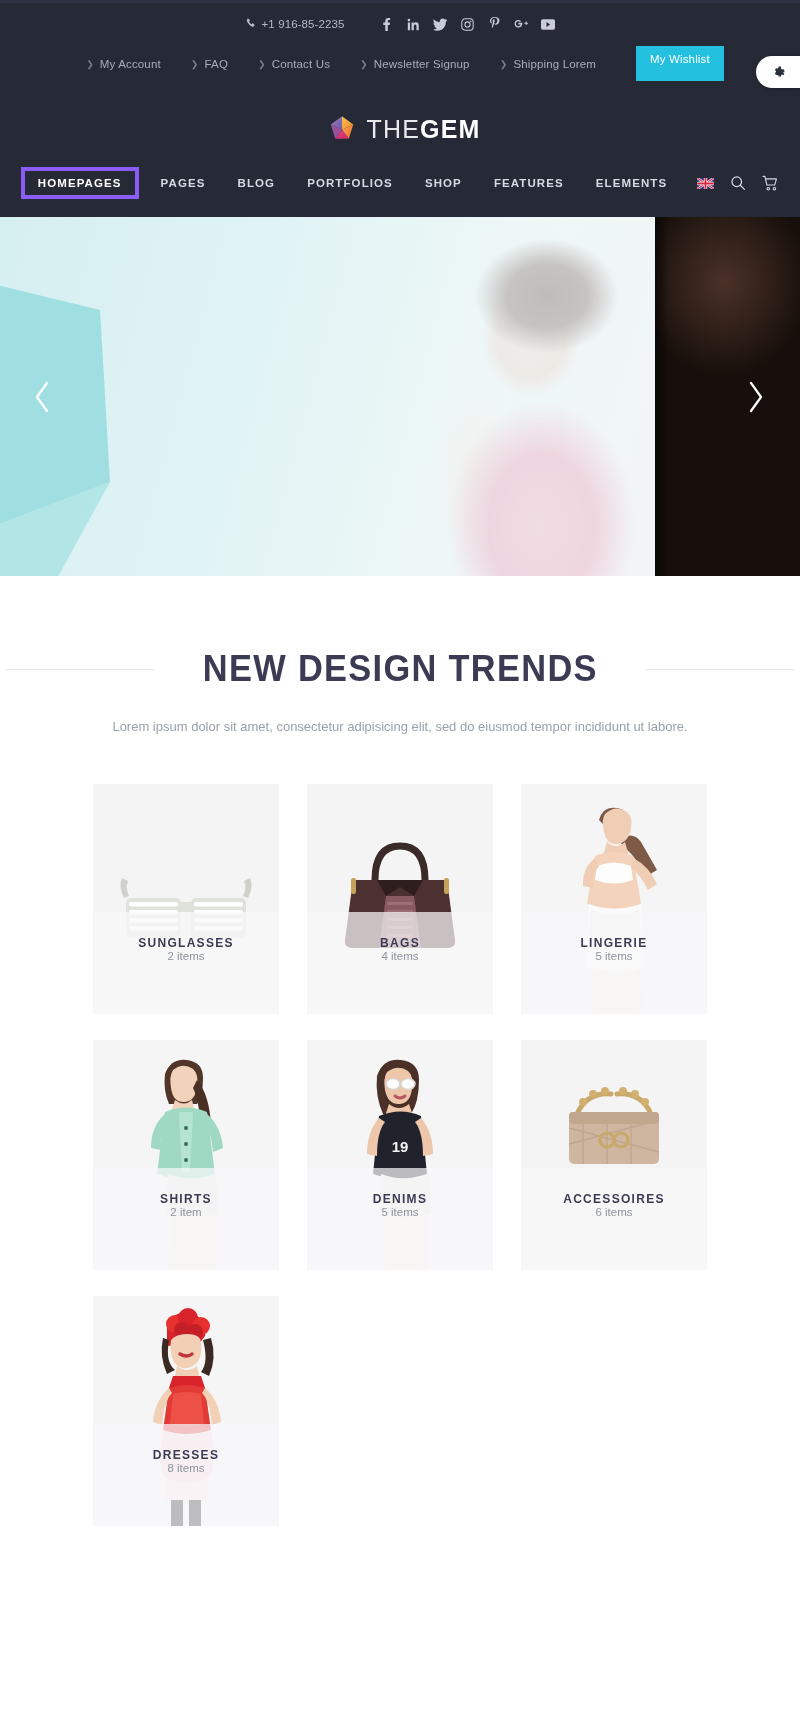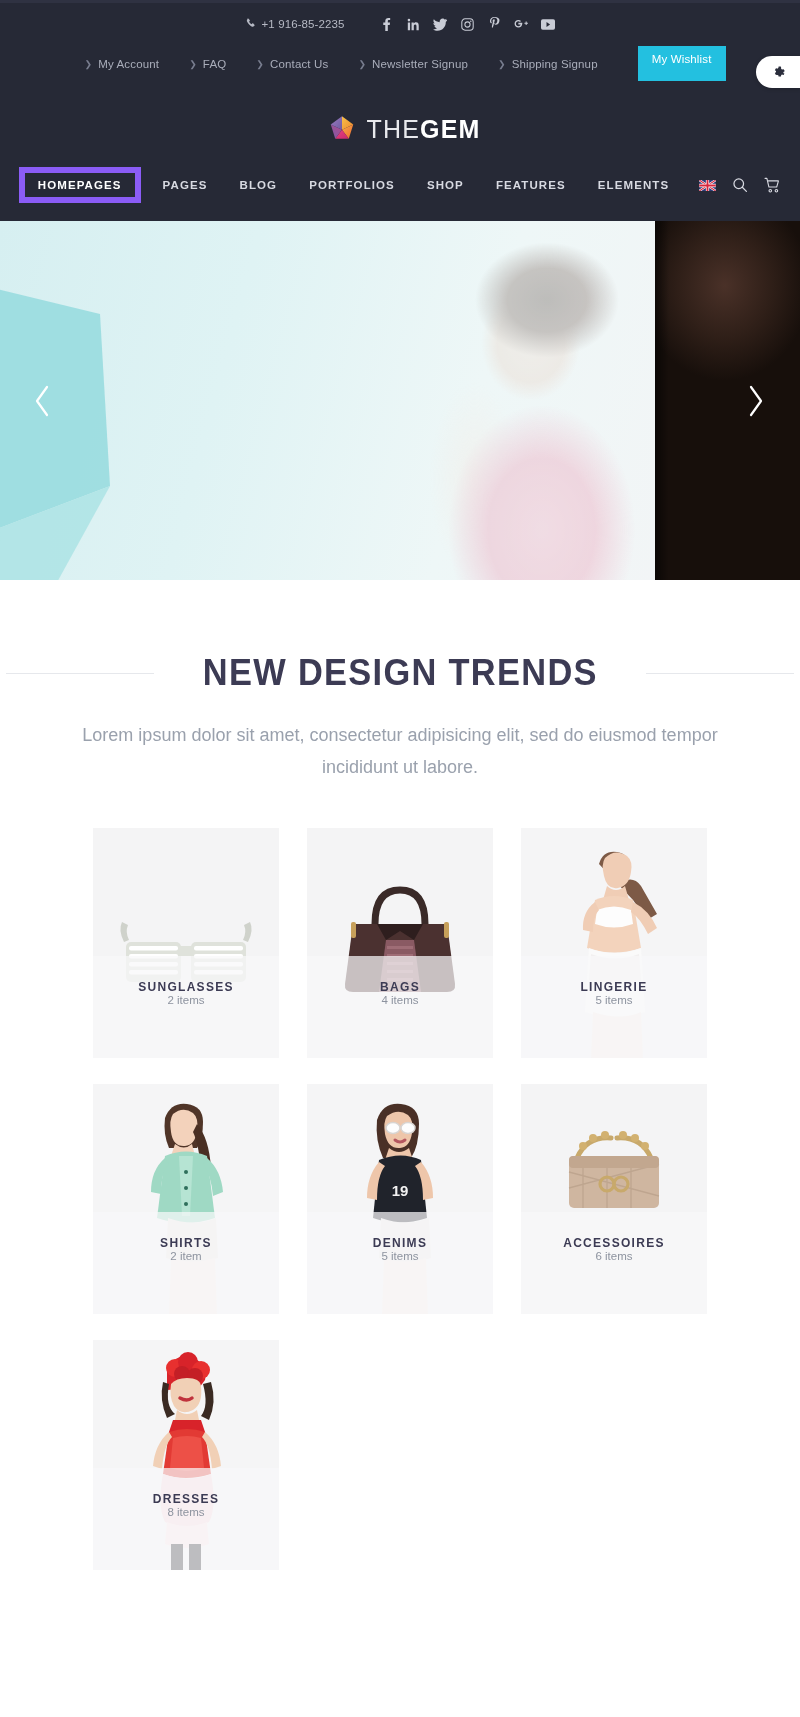--- a/index.html
+++ b/index.html
@@ -142,21 +142,21 @@
     color: #d8dae2;
     font-size: 11.5px;
     font-weight: 700;
     letter-spacing: 1.1px;
     padding: 6px 16px;
     text-decoration: none;
     cursor: pointer;
     white-space: nowrap;
   }
   .nav-item.active {
-    border: 6px solid #8b5cf6;
+    border: 4px solid #8b5cf6;
     color: #ffffff;
     padding: 6px 13px;
     margin-right: 6px;
   }
   .nav-icons {
     display: flex;
     align-items: center;
     gap: 16px;
     margin-left: 14px;
   }
@@ -263,21 +263,21 @@
     padding: 0 34px;
     white-space: nowrap;
     font-family: "Liberation Sans", sans-serif;
     transform: scaleX(.93);
   }
   .section-sub {
     margin: 26px auto 0;
     max-width: 672px;
     text-align: center;
     color: #9aa1ad;
-    font-size: 18px;
+    font-size: 13px;
     line-height: 1.75;
     font-weight: 300;
     padding: 0 14px;
   }
 
   
   .grid {
     display: grid;
     grid-template-columns: repeat(3, 186px);
     gap: 26px 28px;
@@ -402,21 +402,21 @@
     <a class="tlink">
       <span class="chev">❯</span>
       <span>Contact Us</span>
     </a>
     <a class="tlink">
       <span class="chev">❯</span>
       <span>Newsletter Signup</span>
     </a>
     <a class="tlink">
       <span class="chev">❯</span>
-      <span>Shipping Signup</span>
+      <span>Shipping Lorem</span>
     </a>
     <button class="wishlist-btn">My Wishlist</button>
   </div>
 </div>
 
 <div class="gear-tab">
   <span>
     <svg width="15" height="15" viewBox="0 0 16 16" fill="#2b2e3c">
       <path d="M8 5.2A2.8 2.8 0 1 0 8 10.8 2.8 2.8 0 0 0 8 5.2zm0 4.3a1.5 1.5 0 1 1 0-3 1.5 1.5 0 0 1 0 3z"></path>
       <path d="M14.3 9.2l-1.1-.6c.05-.2.07-.4.07-.6s-.02-.4-.07-.6l1.1-.6c.2-.12.28-.36.2-.57l-.9-1.56c-.12-.2-.36-.28-.57-.2l-1.15.45c-.3-.25-.64-.45-1-.6L10.7 2.1a.45.45 0 0 0-.45-.38h-1.8c-.22 0-.4.16-.44.38l-.18 1.22c-.37.15-.7.35-1 .6L5.66 3.5a.45.45 0 0 0-.56.2l-.9 1.56a.45.45 0 0 0 .2.57l1.1.6c-.05.2-.07.4-.07.6s.02.4.07.6l-1.1.6a.45.45 0 0 0-.2.57l.9 1.56c.12.2.36.28.56.2l1.15-.45c.3.25.64.45 1 .6l.18 1.22c.04.22.22.38.44.38h1.8c.22 0 .4-.16.45-.38l.18-1.22c.36-.15.7-.35 1-.6l1.15.45c.2.08.45 0 .56-.2l.9-1.56a.45.45 0 0 0-.2-.57z"></path>

